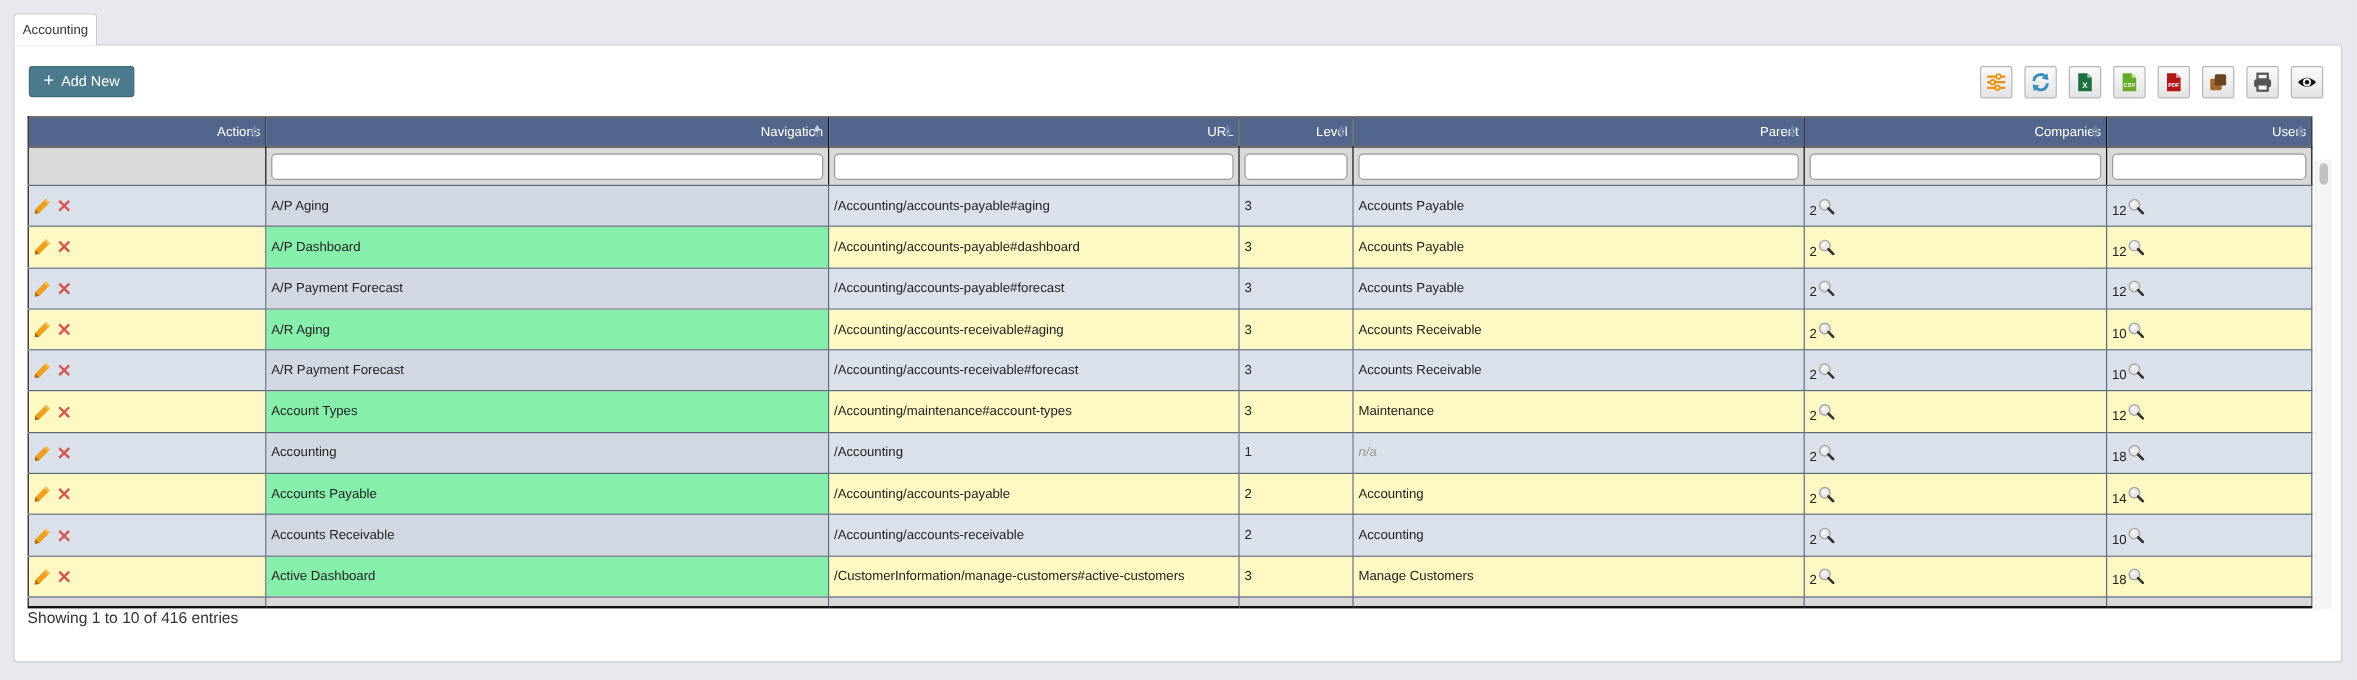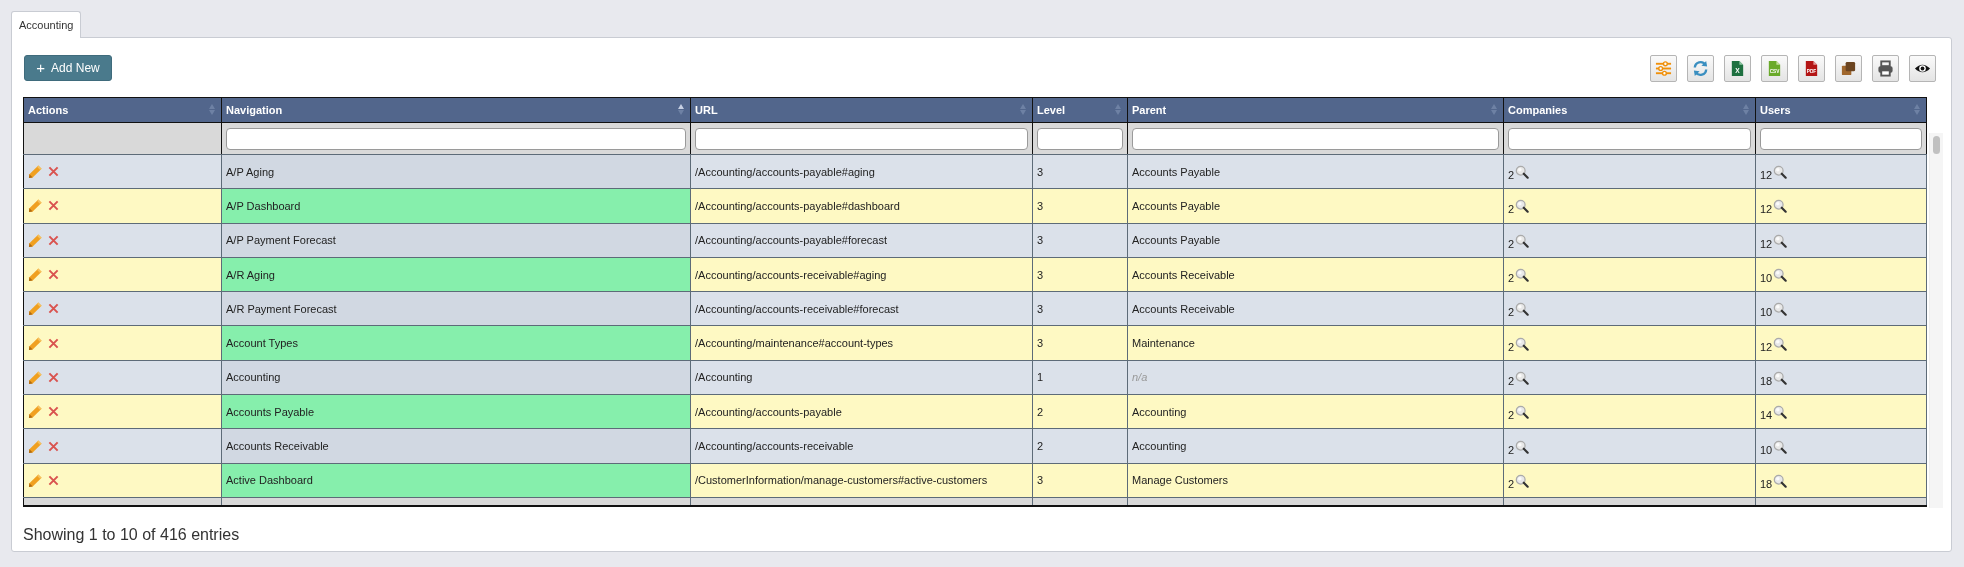--- a/index.html
+++ b/index.html
@@ -58,23 +58,23 @@
   }
   table {
     border-collapse: collapse;
     table-layout: fixed;
     width: 1903px;
     border: 1px solid #111;
   }
   th {
     background: #52668c;
     color: #fff;
-    font-weight: bold;
+    font-weight: normal;
     font-size: 11px;
-    text-align: left;
+    text-align: right;
     height: 25px;
     padding: 0 4px;
     border-right: 1px solid #111;
     border-bottom: 1px solid #111;
     position: relative;
   }
   th .sort {
     position: absolute; right: 6px; top: 6px;
     display: flex; flex-direction: column; gap: 1px;
   }
@@ -127,22 +127,22 @@
     width: 14px; height: 375px;
     background: #f5f5f5;
     border-left: 1px solid #eee;
   }
   .scroll-thumb {
     position: absolute; left: 3px; top: 3px;
     width: 7px; height: 18px;
     background: #c1c1c1; border-radius: 4px;
   }
   .info {
-    position: absolute; left: 11px; top: 488px;
-    font-size: 16px; color: #333;
+    position: absolute; left: 11px; top: 469px;
+    font-size: 13px; color: #333;
   }
   .col-actions { width: 198px; }
   .col-desc { width: 469px; }
   .col-url { width: 342px; }
   .col-level { width: 95px; }
   .col-parent { width: 376px; }
   .col-comp { width: 252px; }
   .col-users { width: 171px; }
 </style>
 </head>

